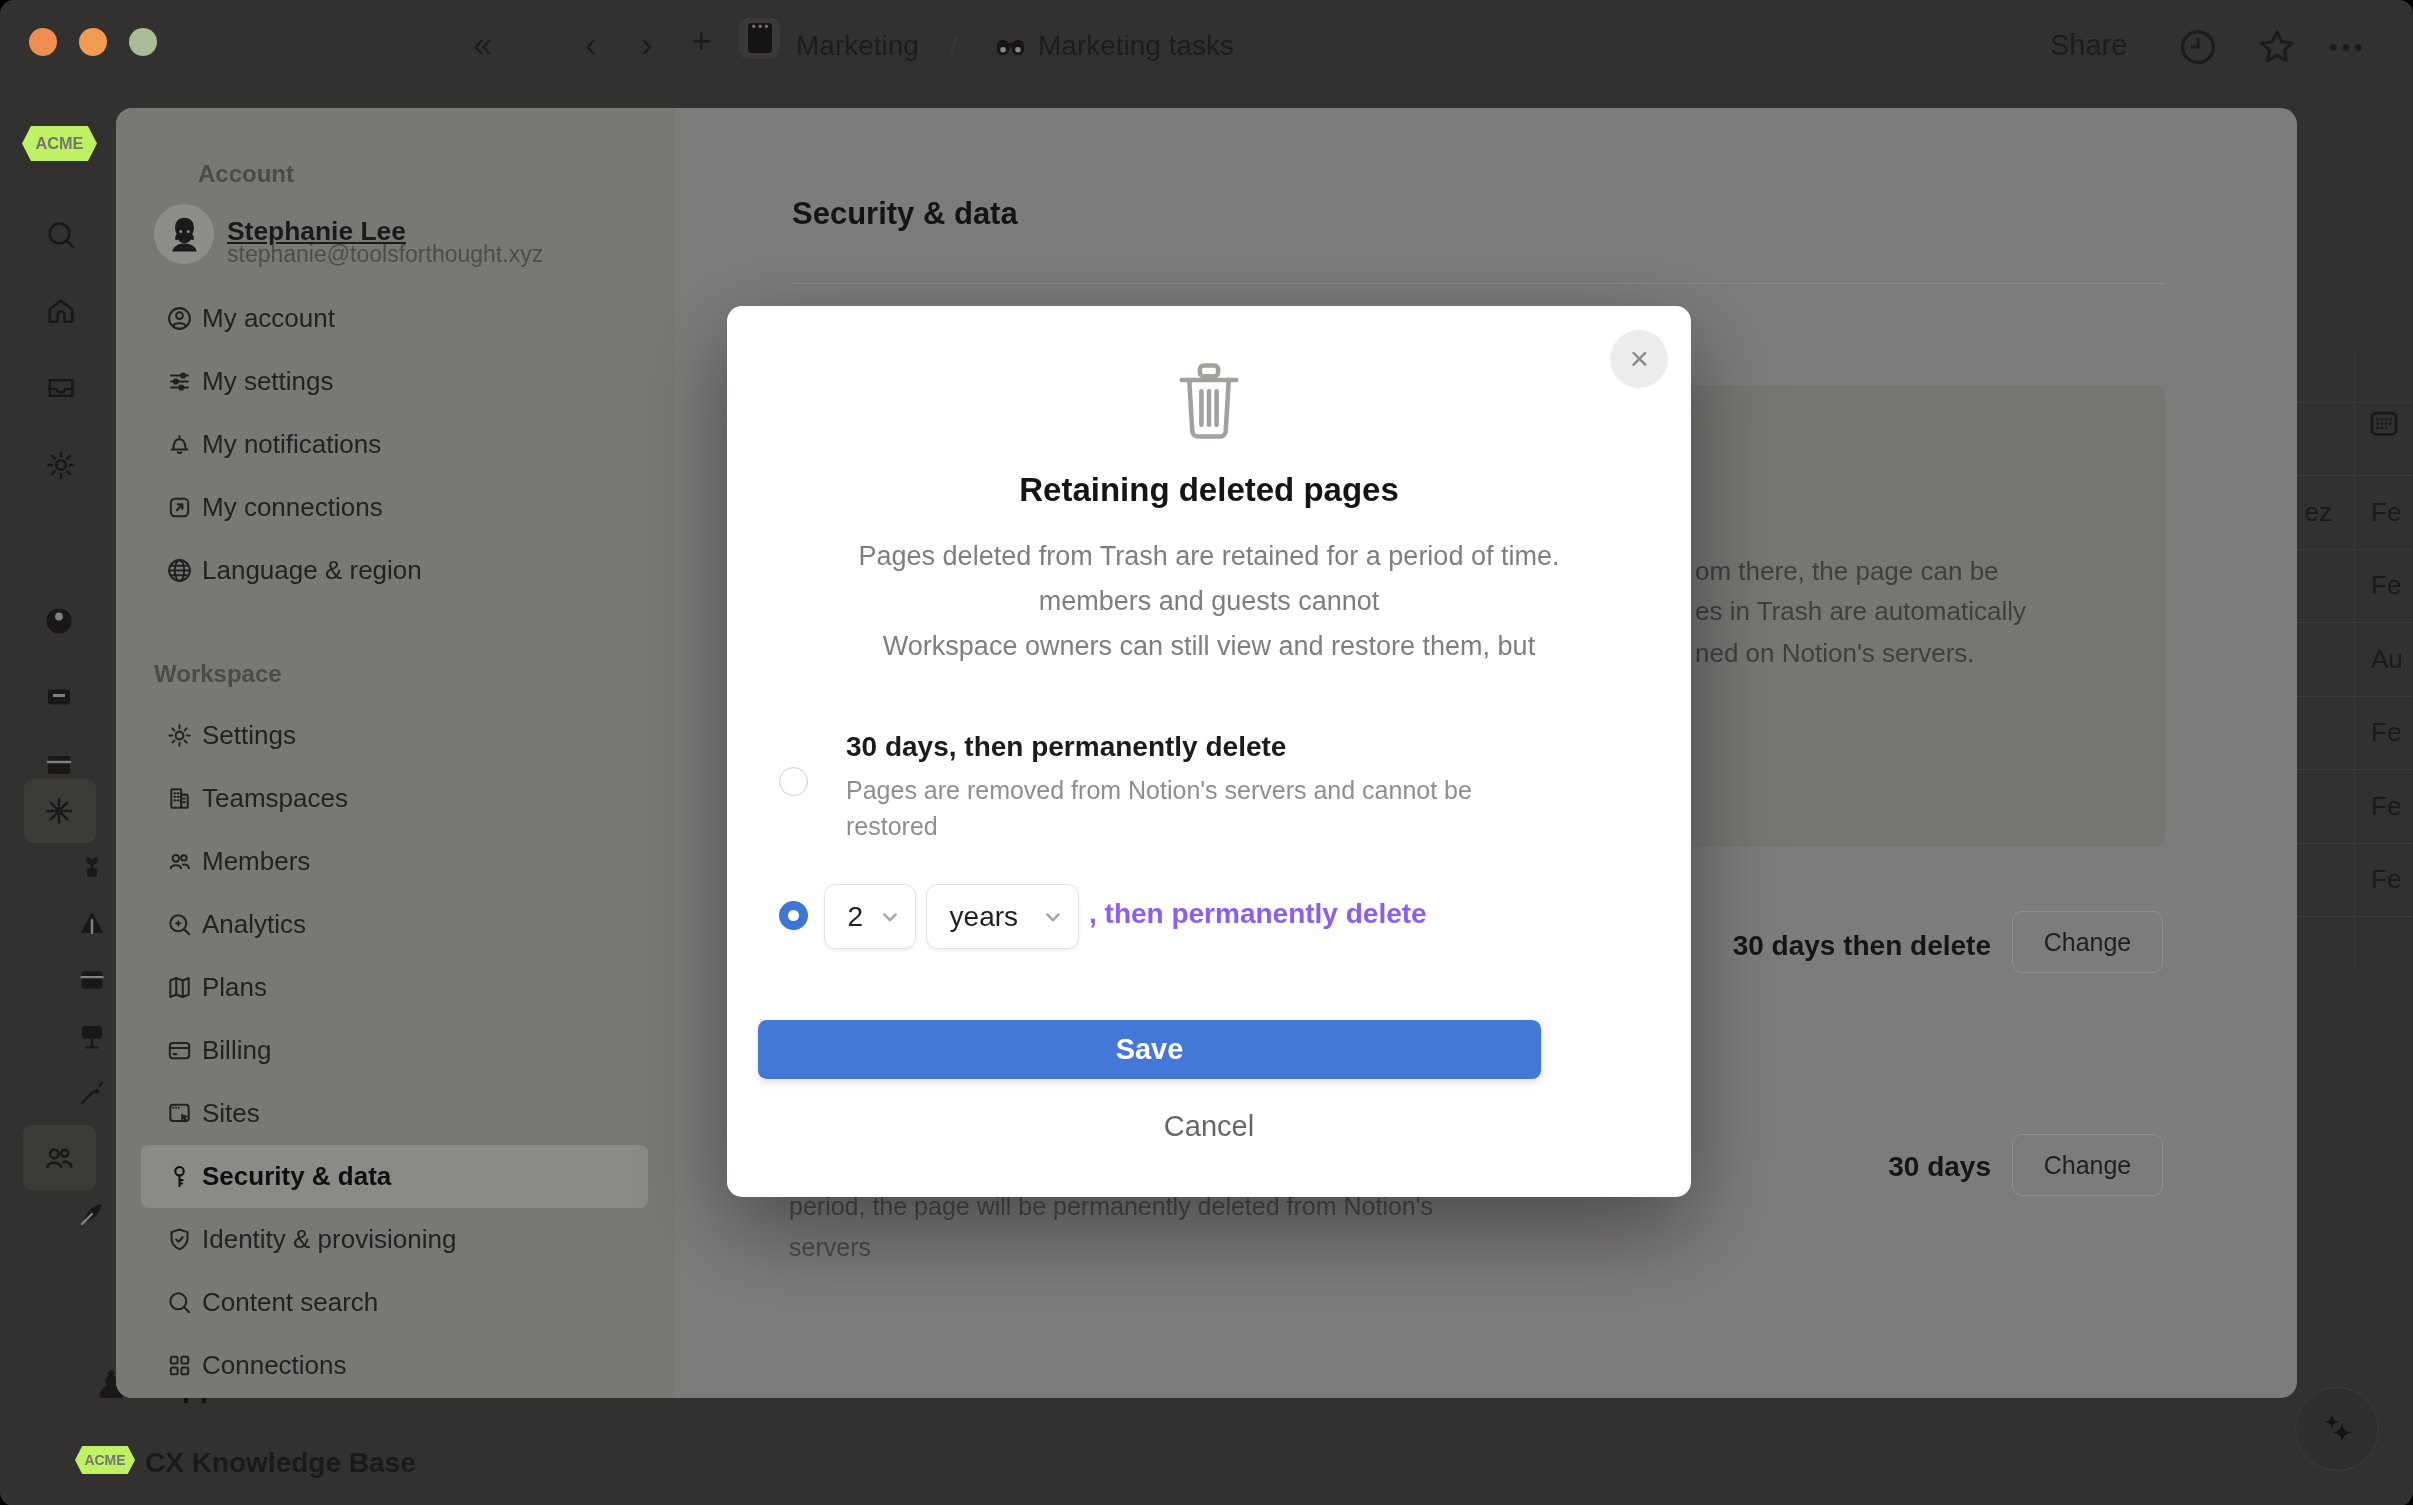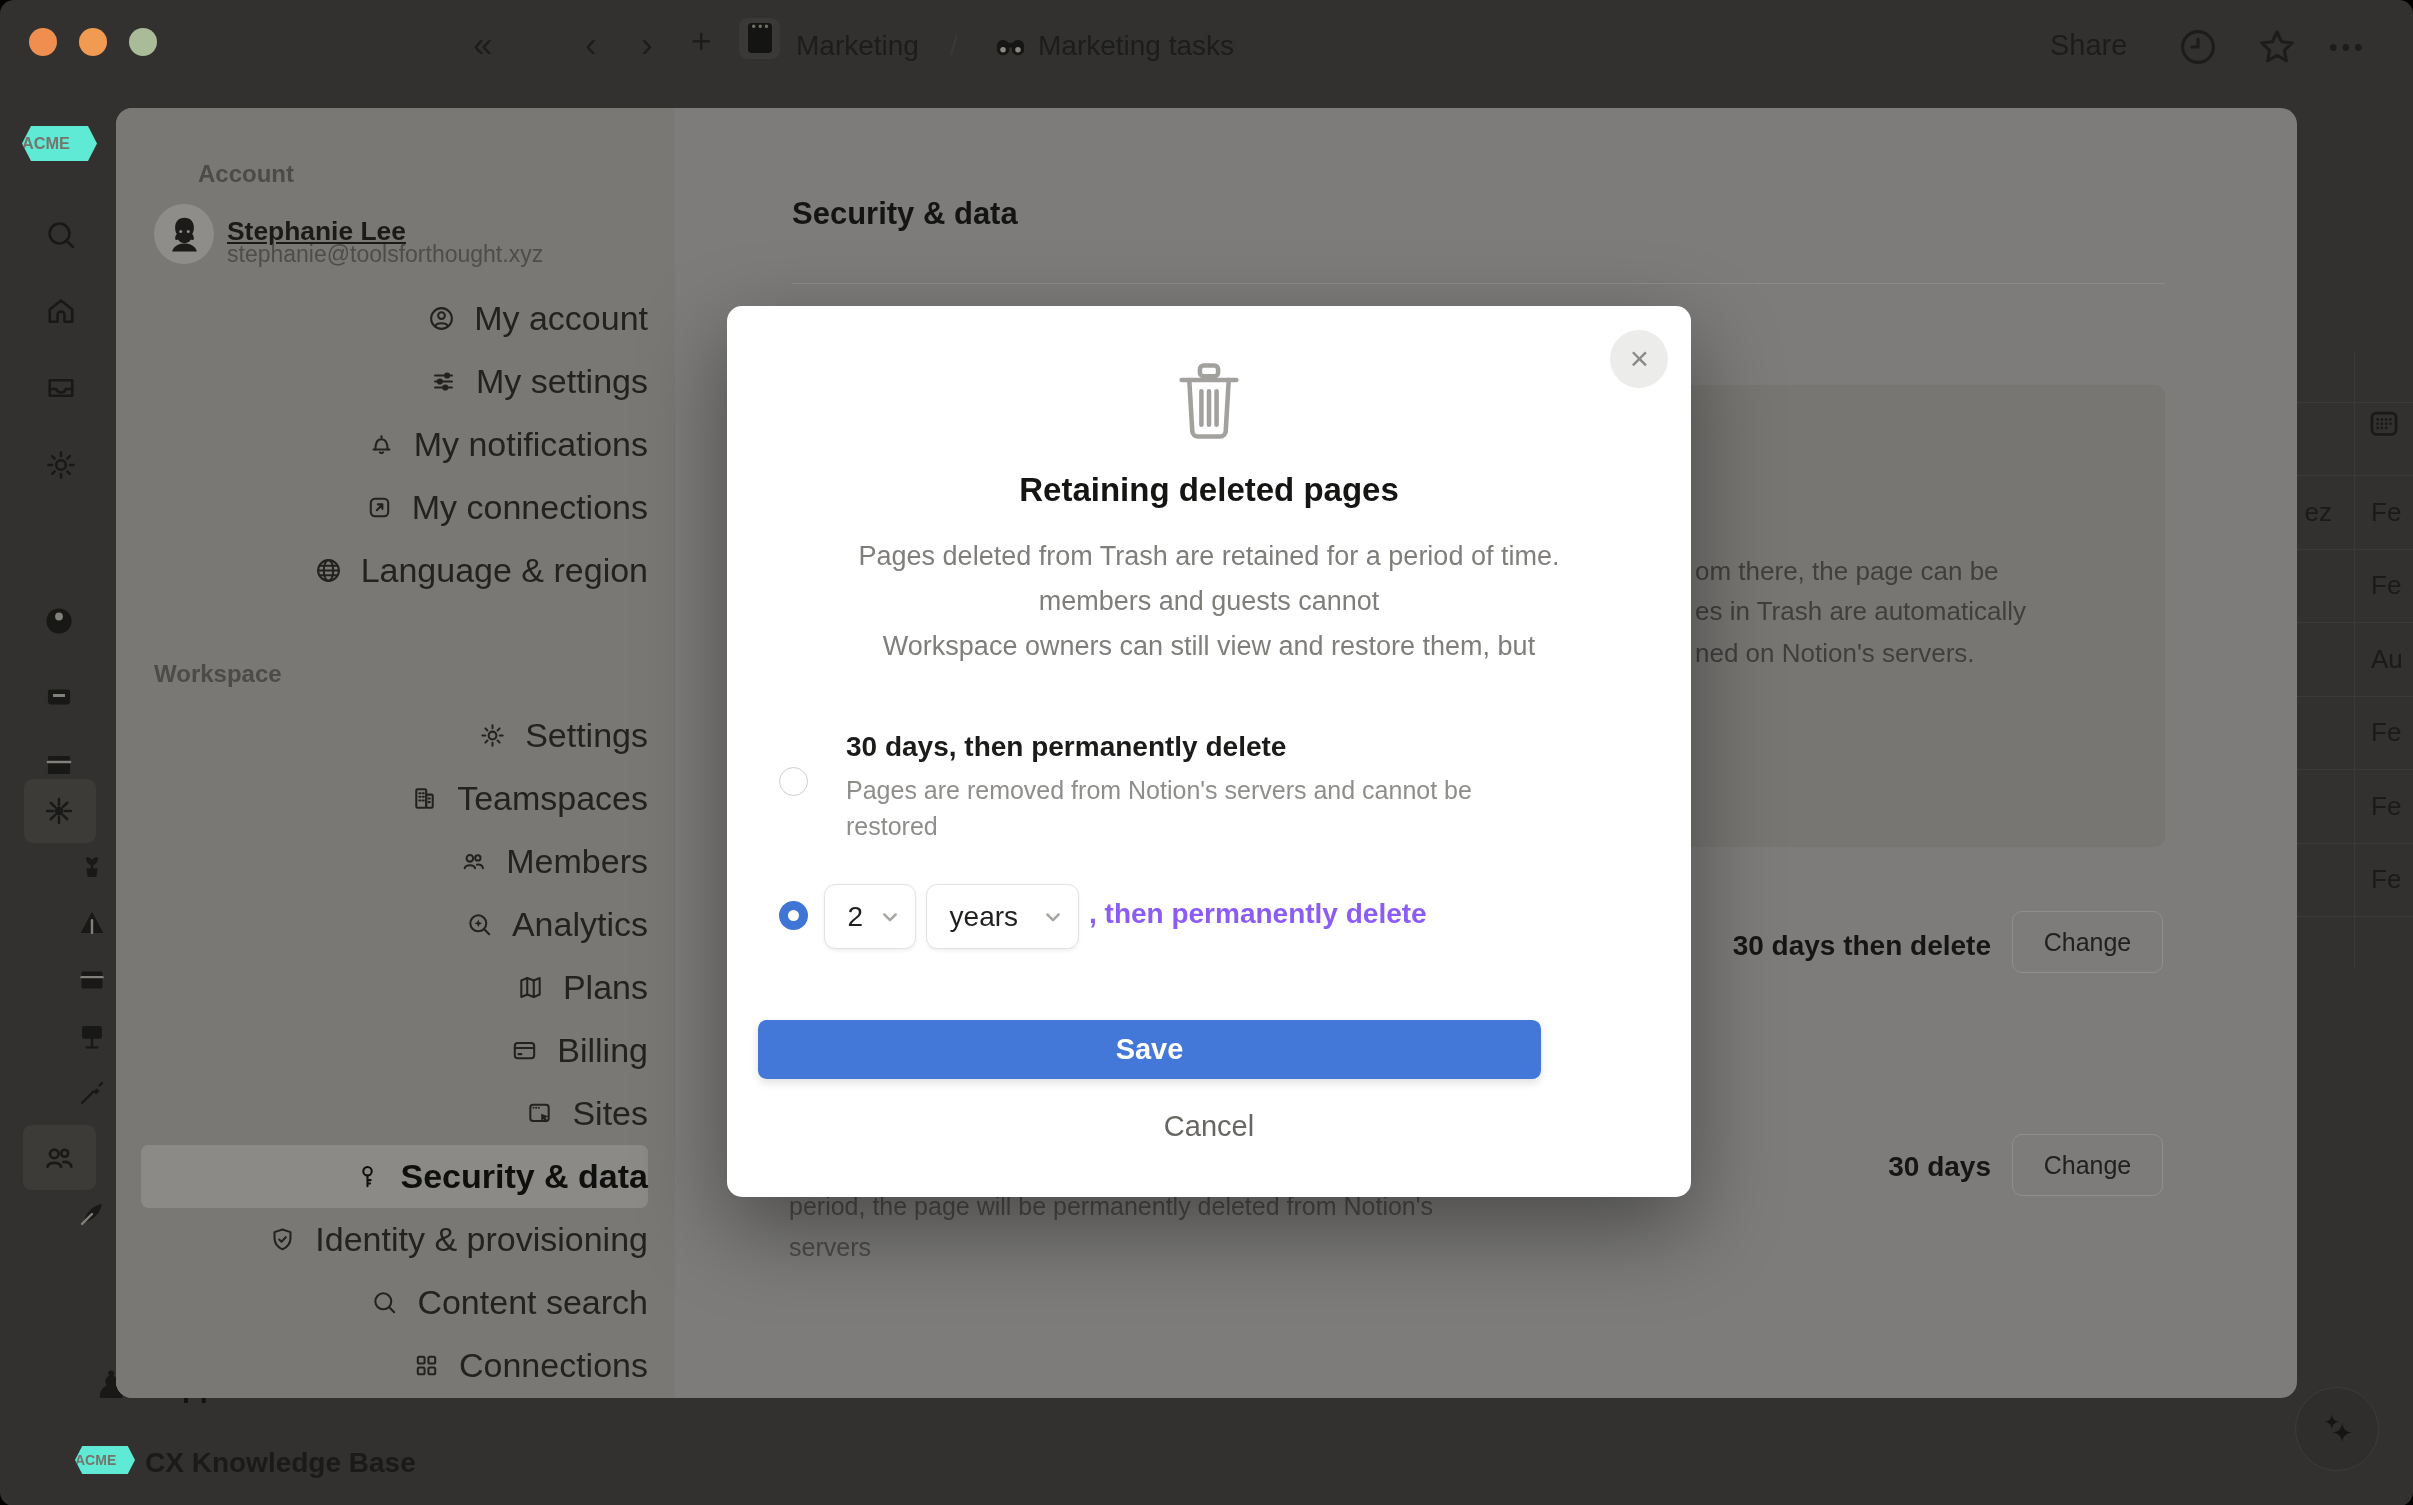--- a/index.html
+++ b/index.html
@@ -15,21 +15,21 @@
   .crumb{position:absolute;top:30px;font-size:28px;font-weight:500;color:#1c1c1a;}
   .doc-badge{position:absolute;left:739px;top:17.6px;width:41px;height:41px;border-radius:8.8px;background:#3a3937;}
   .doc-inner{position:absolute;left:8.8px;top:5.7px;width:24px;height:30px;border-radius:3.8px;background:#141412;}
   .doc-dots{position:absolute;left:3.8px;top:3.1px;width:16.3px;height:3.8px;color:#6e6d66;font-size:12.6px;line-height:3.8px;letter-spacing:1.9px;}
   .share{position:absolute;top:29px;font-size:29px;color:#1c1c1a;}
   .tb-ic{position:absolute;top:25px;color:#1c1c1a;}
 
   
   .rail-item{position:absolute;color:#161614;opacity:.9;}
   .rail-hl{position:absolute;background:#3c3b38;border-radius:8.8px;}
-  .acme{position:absolute;background:#5eead4;color:#76756d;font-weight:700;
+  .acme{position:absolute;background:#bef264;color:#76756d;font-weight:700;text-align:center;
         clip-path:polygon(12% 0,88% 0,100% 50%,88% 100%,12% 100%,0 50%);}
   .rail-label{position:absolute;color:#131211;font-weight:600;}
 
   
   .btable{left:2297px;top:352px;width:117px;height:616px;color:#1b1a18;}
   .btable .vline{position:absolute;left:57px;top:0;width:1.3px;height:100%;background:#3b3a37;}
   .btable .hline{position:absolute;left:0;width:100%;height:1.3px;background:#3b3a37;}
   .bcell{position:absolute;font-size:26px;color:#1b1a18;}
 
   
@@ -37,22 +37,22 @@
           background:#2f2e2c;color:#161514;display:flex;align-items:center;justify-content:center;}
 
   
   .dialog{left:116px;top:108px;width:2181px;height:1290px;background:#7d7c7a;border-radius:16.3px;}
   .dlg-side{position:absolute;left:0;top:0;width:559px;height:100%;background:#7a7875;border-radius:16.3px 0 0 16.3px;}
   .sec-label{position:absolute;left:38px;font-size:24px;font-weight:700;color:#4c4b48;}
   .avatar{position:absolute;left:38px;top:96px;width:60px;height:60px;border-radius:50%;background:#8f8d89;color:#1c1b1a;display:flex;align-items:center;justify-content:center;}
   .uname{position:absolute;left:111px;top:108px;font-size:26.4px;font-weight:700;color:#1a1a19;text-decoration:underline;}
   .uemail{position:absolute;left:111px;top:133px;font-size:23px;color:#4e4d4a;}
   .slist{position:absolute;left:25px;width:507px;}
-  .srow{height:63px;display:flex;align-items:center;padding-left:24px;gap:18px;
-        font-size:34px;font-weight:500;color:#232221;border-radius:7.5px;justify-content:flex-end;}
+  .srow{height:63px;display:flex;align-items:center;padding-left:24px;gap:8px;
+        font-size:26px;font-weight:500;color:#232221;border-radius:7.5px;}
   .srow .ic{color:#2a2a28;}
   .srow.sel{background:#8b8a87;font-weight:700;color:#0f0f0e;}
 
   .dlg-head{position:absolute;left:676px;top:88px;font-size:31px;font-weight:700;color:#141413;}
   .dlg-div{position:absolute;left:676px;top:175px;width:1373px;height:1.3px;background:#8b8a88;}
   .info-box{position:absolute;left:669px;top:277px;width:1380px;height:462px;background:#777673;border-radius:10px;}
   .info-line{position:absolute;left:910px;font-size:26px;color:#413f3d;white-space:nowrap;}
   .row-val{position:absolute;font-size:28px;font-weight:700;color:#151514;text-align:right;width:566px;}
   .chg-btn{position:absolute;left:1896px;width:151px;height:62px;border-radius:10px;border:1.3px solid #918f8c;
            font-size:25px;color:#21201f;display:flex;align-items:center;justify-content:center;background:transparent;}

